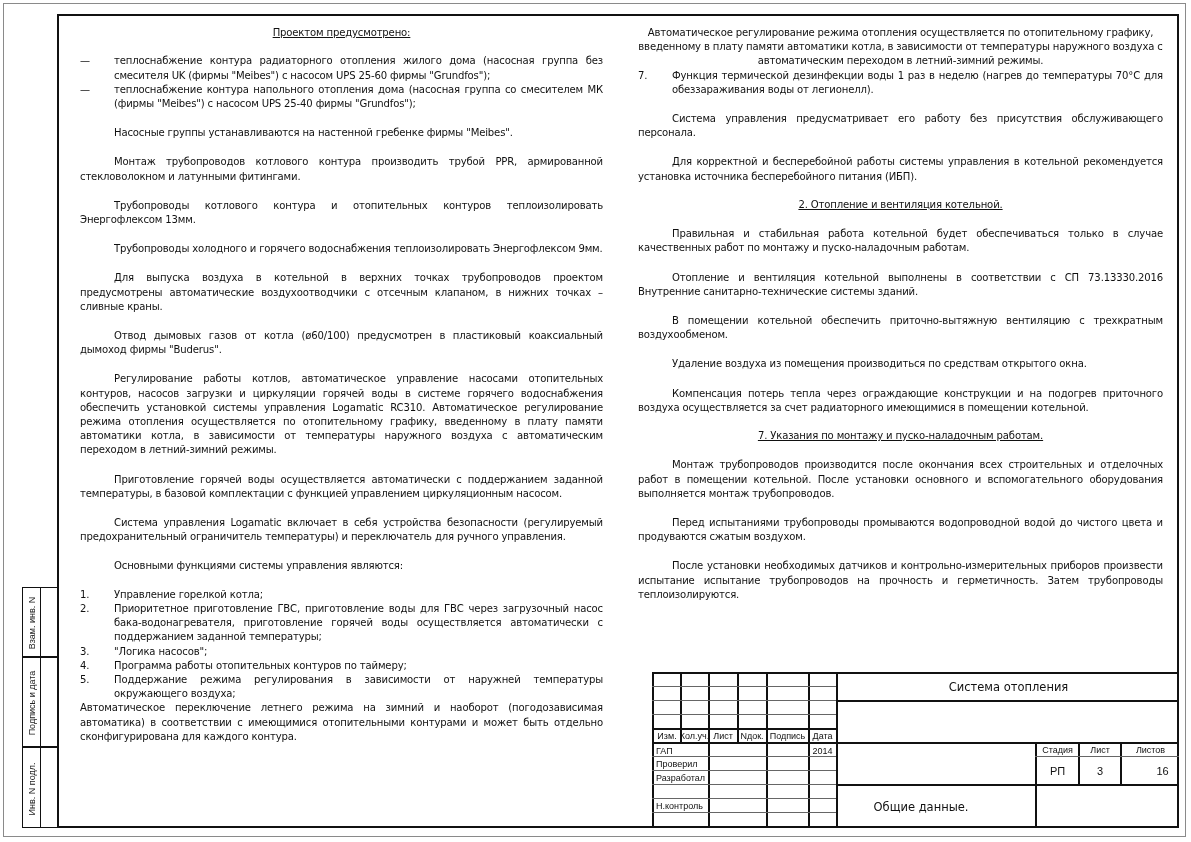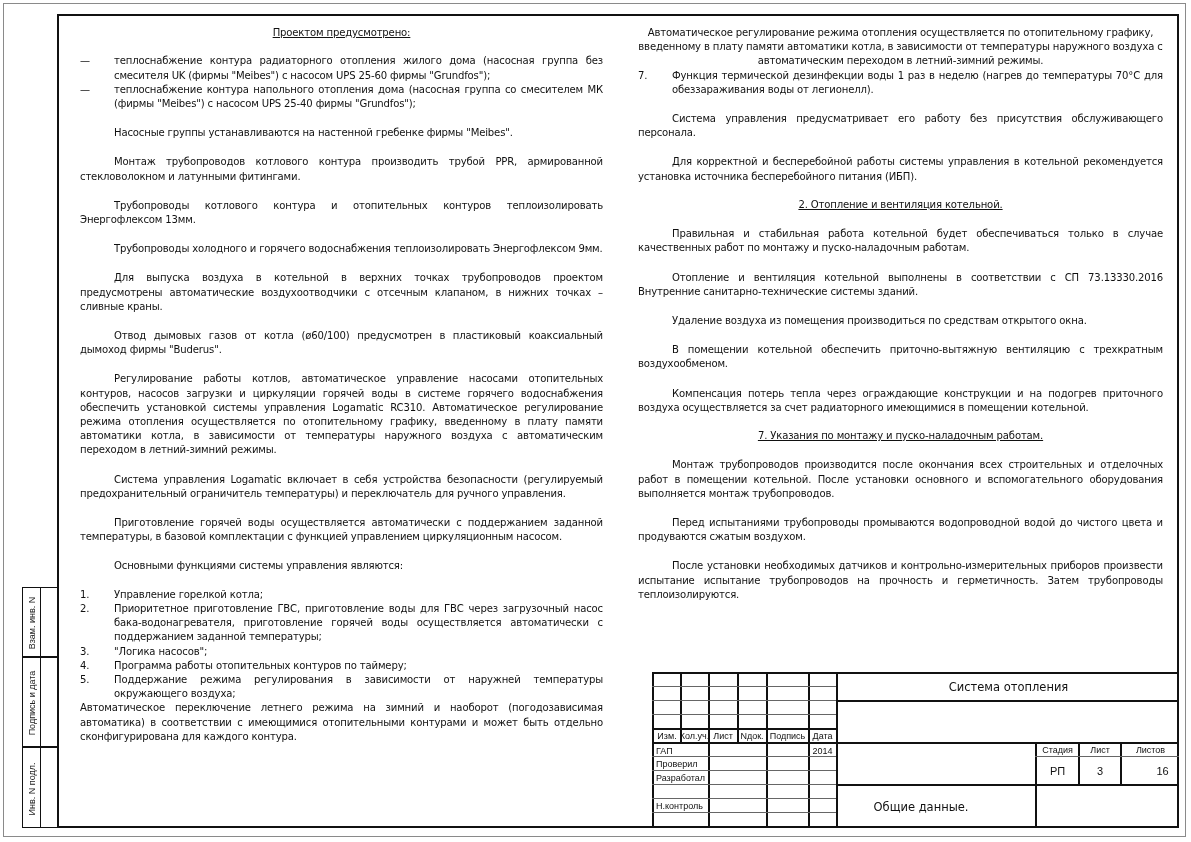--- a/index.html
+++ b/index.html
@@ -61,22 +61,22 @@
     <span class="txt">теплоснабжение контура напольного отопления дома (насосная группа со смесителем МК (фирмы "Meibes") с насосом UPS 25-40 фирмы "Grundfos");</span>
   </div>
 
   <p class="p ind">Насосные группы устанавливаются на настенной гребенке фирмы "Meibes".</p>
   <p class="p ind">Монтаж трубопроводов котлового контура производить трубой PPR, армированной стекловолокном и латунными фитингами.</p>
   <p class="p ind">Трубопроводы котлового контура и отопительных контуров теплоизолировать Энергофлексом 13мм.</p>
   <p class="p ind">Трубопроводы холодного и горячего водоснабжения теплоизолировать Энергофлексом 9мм.</p>
   <p class="p ind">Для выпуска воздуха в котельной в верхних точках трубопроводов проектом предусмотрены автоматические воздухоотводчики с отсечным клапаном, в нижних точках – сливные краны.</p>
   <p class="p ind">Отвод дымовых газов от котла (ø60/100) предусмотрен в пластиковый коаксиальный дымоход фирмы "Buderus".</p>
   <p class="p ind">Регулирование работы котлов, автоматическое управление насосами отопительных контуров, насосов загрузки и циркуляции горячей воды в системе горячего водоснабжения обеспечить установкой системы управления Logamatic RC310. Автоматическое регулирование режима отопления осуществляется по отопительному графику, введенному в плату памяти автоматики котла, в зависимости от температуры наружного воздуха с автоматическим переходом в летний-зимний режимы.</p>
+  <p class="p ind">Приготовление горячей воды осуществляется автоматически с поддержанием заданной температуры, в базовой комплектации с функцией управлением циркуляционным насосом.</p>
   <p class="p ind">Система управления Logamatic включает в себя устройства безопасности (регулируемый предохранительный ограничитель температуры) и переключатель для ручного управления.</p>
-  <p class="p ind">Приготовление горячей воды осуществляется автоматически с поддержанием заданной температуры, в базовой комплектации с функцией управлением циркуляционным насосом.</p>
   <p class="p ind">Основными функциями системы управления являются:</p>
 
   <div class="li">
     <span class="num">1.</span>
     <span class="txt">Управление горелкой котла;</span>
   </div>
   <div class="li">
     <span class="num">2.</span>
     <span class="txt">Приоритетное приготовление ГВС, приготовление воды для ГВС через загрузочный насос бака-водонагревателя, приготовление горячей воды осуществляется автоматически с поддержанием заданной температуры;</span>
   </div>
@@ -100,22 +100,22 @@
   <div class="li" style="margin-bottom:14.2px">
     <span class="num">7.</span>
     <span class="txt">Функция термической дезинфекции воды 1 раз в неделю (нагрев до температуры 70°С для обеззараживания воды от легионелл).</span>
   </div>
   <p class="p ind">Система управления предусматривает его работу без присутствия обслуживающего персонала.</p>
   <p class="p ind">Для корректной и бесперебойной работы системы управления в котельной рекомендуется установка источника бесперебойного питания (ИБП).</p>
 
   <p class="h">2. Отопление и вентиляция котельной.</p>
   <p class="p ind">Правильная и стабильная работа котельной будет обеспечиваться только в случае качественных работ по монтажу и пуско-наладочным работам.</p>
   <p class="p ind">Отопление и вентиляция котельной выполнены в соответствии с СП 73.13330.2016 Внутренние санитарно-технические системы зданий.</p>
+  <p class="p ind">В помещении котельной обеспечить приточно-вытяжную вентиляцию с трехкратным воздухообменом.</p>
   <p class="p ind">Удаление воздуха из помещения производиться по средствам открытого окна.</p>
-  <p class="p ind">В помещении котельной обеспечить приточно-вытяжную вентиляцию с трехкратным воздухообменом.</p>
   <p class="p ind">Компенсация потерь тепла через ограждающие конструкции и на подогрев приточного воздуха осуществляется за счет радиаторного имеющимися в помещении котельной.</p>
 
   <p class="h">7. Указания по монтажу и пуско-наладочным работам.</p>
   <p class="p ind">Монтаж трубопроводов производится после окончания всех строительных и отделочных работ в помещении котельной. После установки основного и вспомогательного оборудования выполняется монтаж трубопроводов.</p>
   <p class="p ind">Перед испытаниями трубопроводы промываются водопроводной водой до чистого цвета и продуваются сжатым воздухом.</p>
   <p class="p ind">После установки необходимых датчиков и контрольно-измерительных приборов произвести испытание испытание трубопроводов на прочность и герметичность. Затем трубопроводы теплоизолируются.</p>
 </div>
 
 <div class="strip">
   <div class="cell" style="top:0;height:70px">

